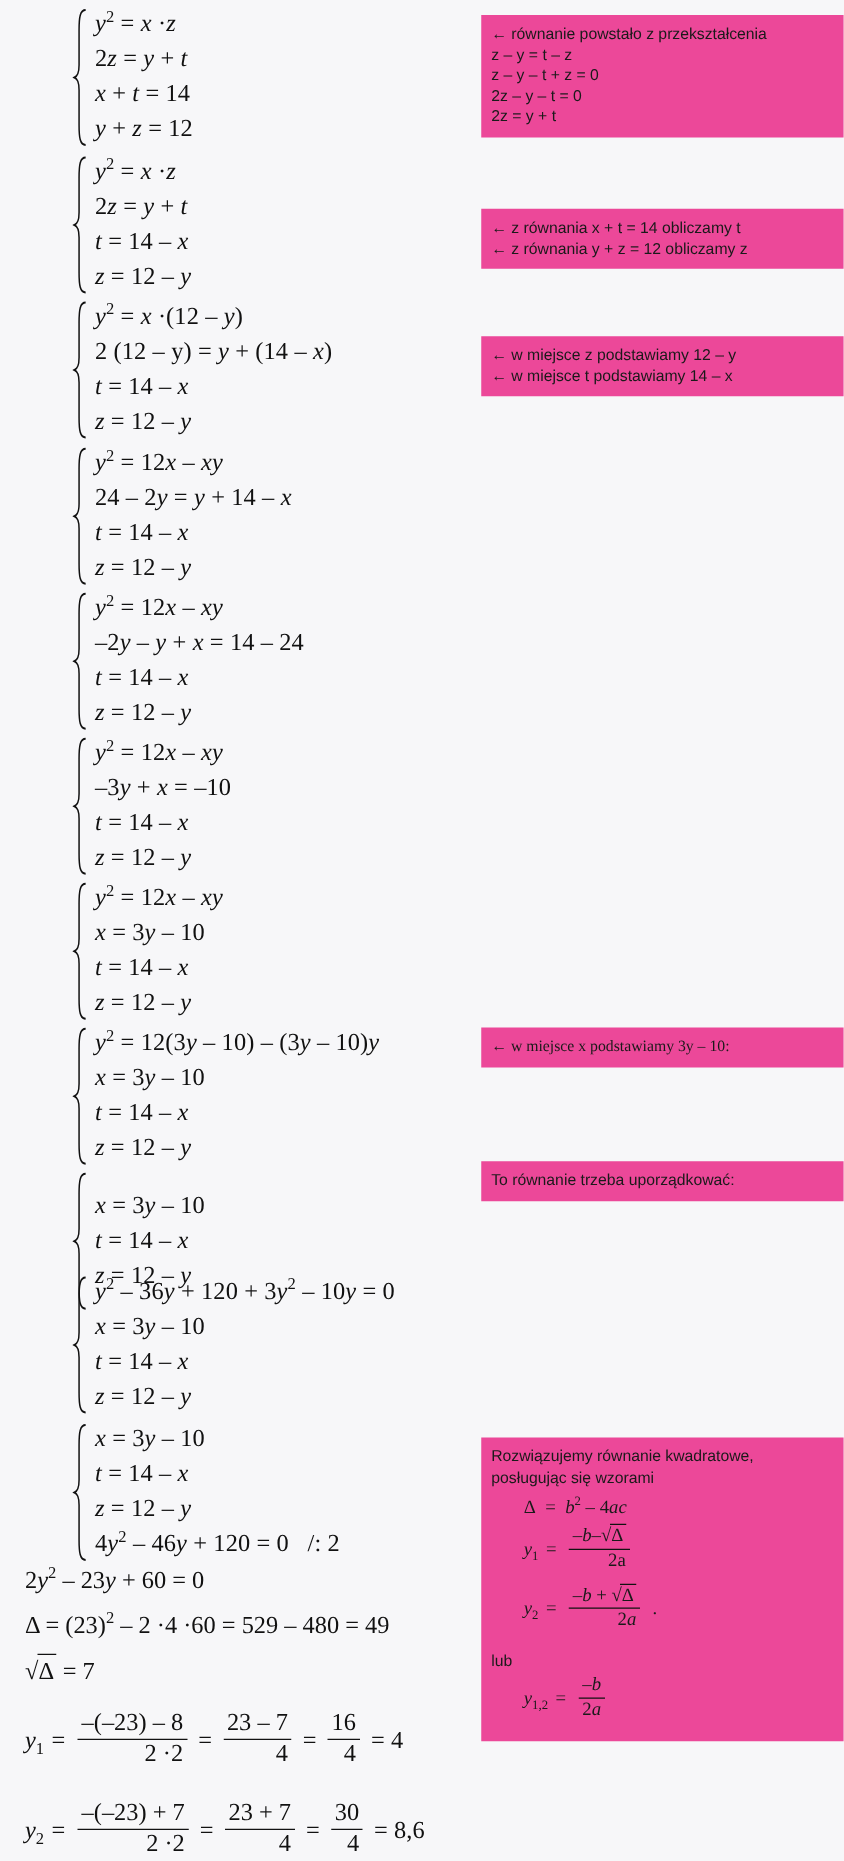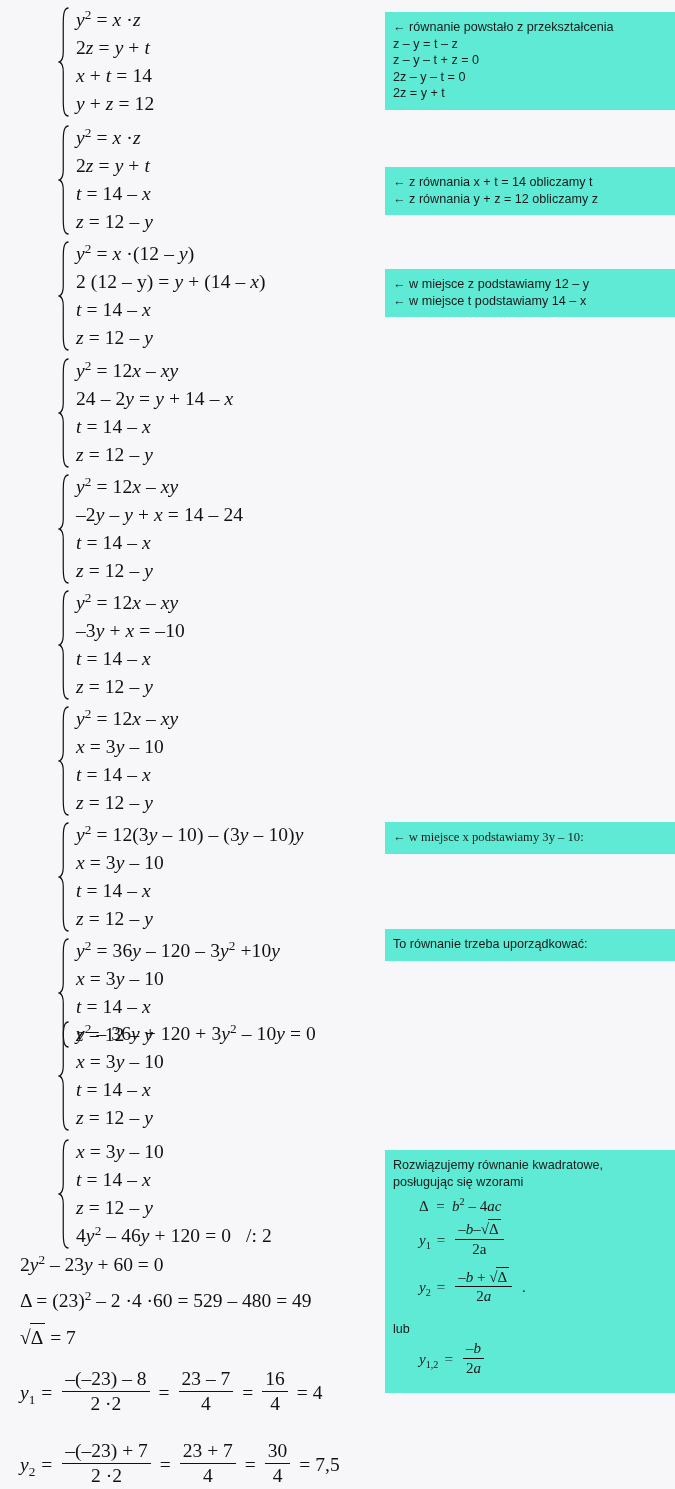--- a/index.html
+++ b/index.html
@@ -81,20 +81,21 @@
 
   
   .frac {
     display: inline-flex;
     flex-direction: column;
     vertical-align: middle;
     text-align: center;
     margin: 0 4px;
     position: relative;
     top: -1px;
+    align-items: flex-end;
   }
   .frac .num {
     padding: 0 3px;
     border-bottom: 1.3px solid #111;
     line-height: 1.25;
   }
   .frac .den {
     padding: 0 3px;
     line-height: 1.25;
   }
@@ -114,21 +115,21 @@
     left: 385px;
     top: 0;
     width: 290px;
   }
 
   .note {
     position: absolute;
     left: 0;
     width: 290px;
     box-sizing: border-box;
-    background: #5eead4;
+    background: #ec4899;
     padding: 7px 22px 8px 8px;
     font-family: "Liberation Sans", sans-serif;
     font-size: 12.6px;
     line-height: 16.5px;
     color: #1a1a1a;
   }
   .note .ln { white-space: nowrap; }
   .note .wrapln { white-space: normal; }
 
   .formula-line {
@@ -264,21 +265,20 @@
       </div>
     </div>
 
     <div class="system" style="top:937px;">
       <div class="brace">
         <svg width="16" height="112" viewBox="0 0 16 112">
             <path d="M14 2 C8 2 7 8 7 18 L7 46 C7 53 5 55 2 56 C5 57 7 59 7 66 L7 94 C7 104 8 110 14 110" fill="none" stroke="#111" stroke-width="1.6"></path>
           </svg>
       </div>
       <div class="eqs">
-        <div class="eq"><i class="v">y</i><sup class="p">2</sup> = 36<i class="v">y</i> – 120 – 3<i class="v">y</i><sup class="p">2</sup> +10<i class="v">y</i></div>
         <div class="eq"><i class="v">x</i> = 3<i class="v">y</i> – 10</div>
         <div class="eq"><i class="v">t</i> = 14 – <i class="v">x</i></div>
         <div class="eq"><i class="v">z</i> = 12 – <i class="v">y</i></div>
       </div>
     </div>
 
     <div class="system" style="top:1020px;">
       <div class="brace">
         <svg width="16" height="112" viewBox="0 0 16 112">
             <path d="M14 2 C8 2 7 8 7 18 L7 46 C7 53 5 55 2 56 C5 57 7 59 7 66 L7 94 C7 104 8 110 14 110" fill="none" stroke="#111" stroke-width="1.6"></path>
@@ -350,21 +350,21 @@
       <span class="frac">
         <span class="num">23 + 7</span>
         <span class="den">4</span>
       </span>
       <span style="margin:0 5px;">=</span>
       <span class="frac">
         <span class="num">30</span>
         <span class="den">4</span>
       </span>
       <span style="margin:0 5px;">=</span>
-      <span>7,5</span>
+      <span>8,6</span>
     </div>
 
   </div>
 
   <div class="notes-col">
 
     <div class="note" style="top:12px;">
       <div class="ln">← równanie powstało z przekształcenia</div>
       <div class="ln">z – y = t – z</div>
       <div class="ln">z – y – t + z = 0</div>

